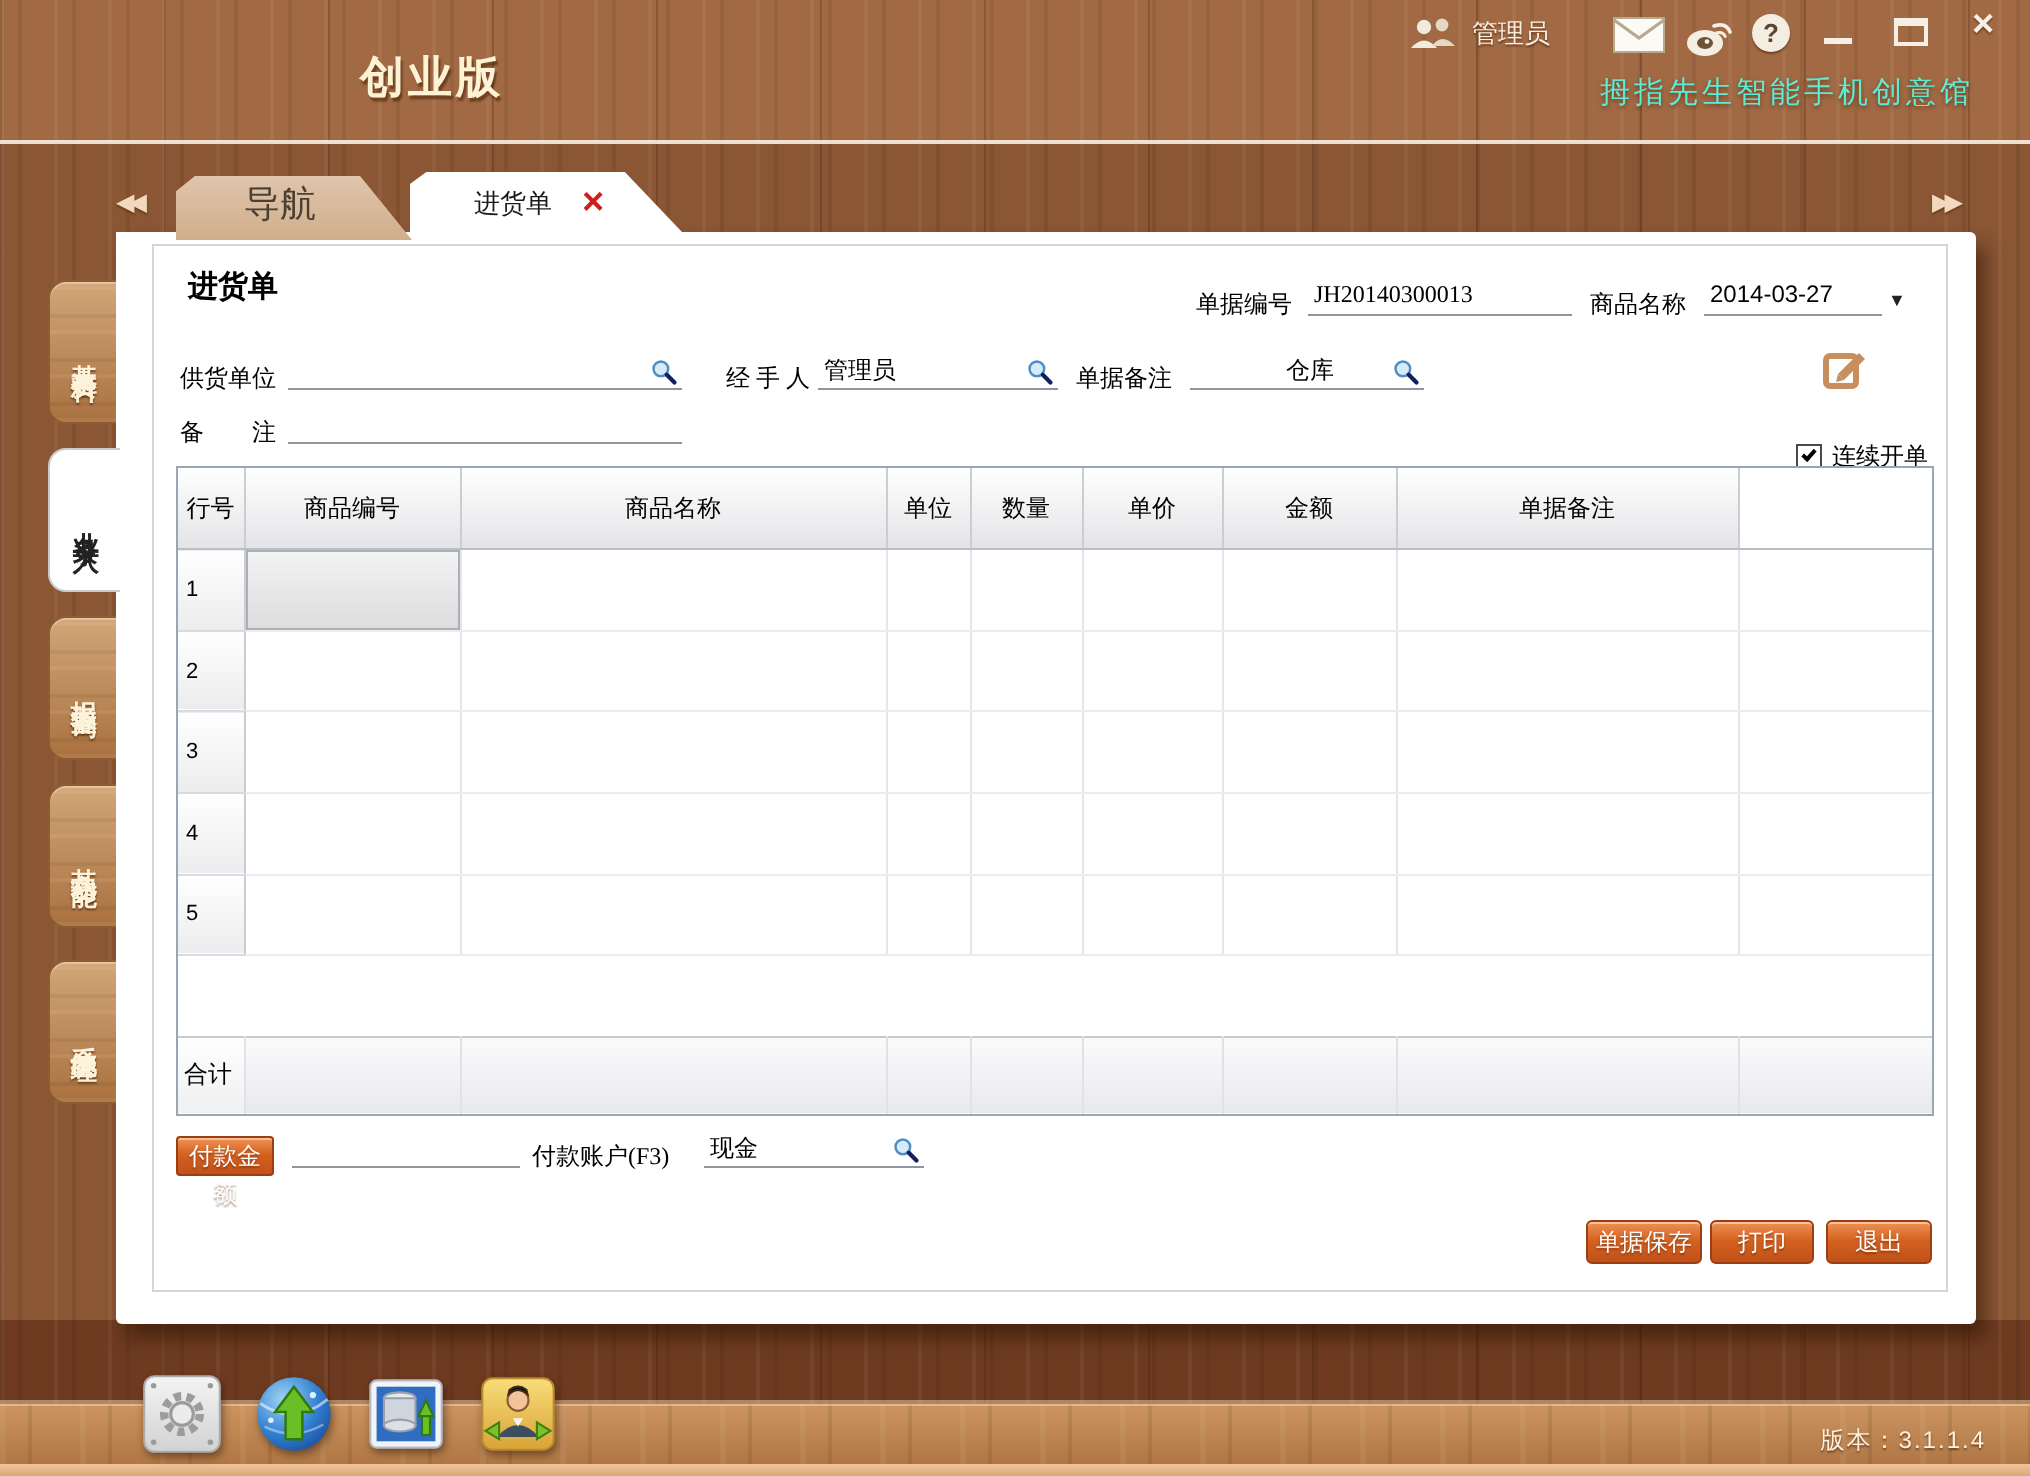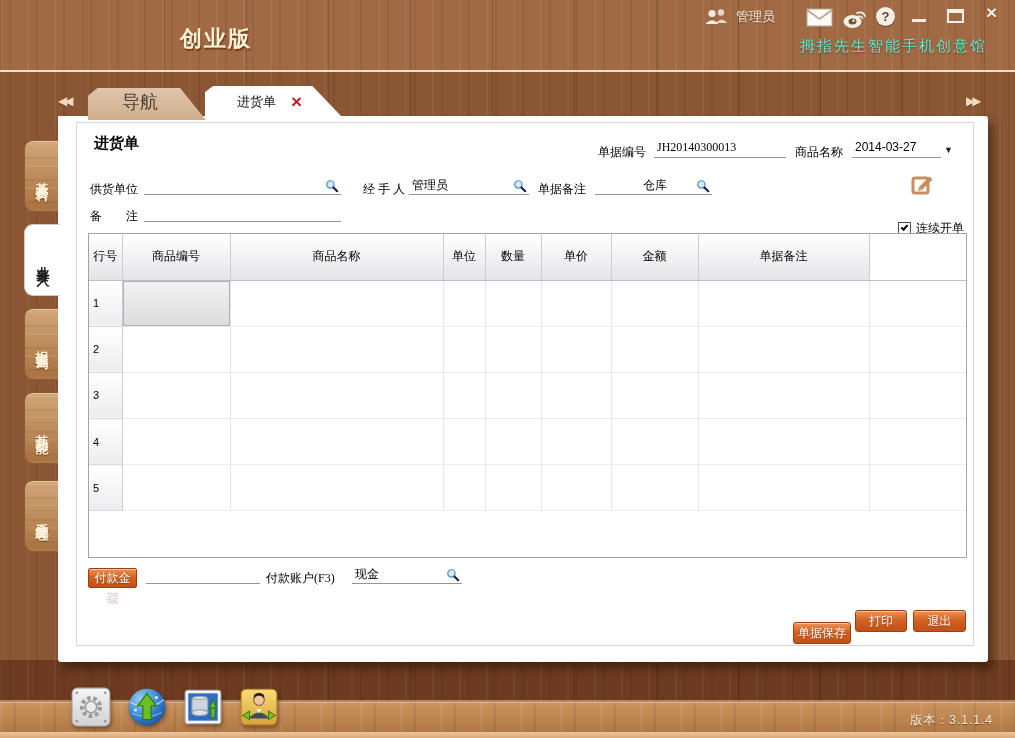--- a/index.html
+++ b/index.html
@@ -105,21 +105,21 @@
   .grid tr.total td { background:linear-gradient(180deg,#fbfbfc,#e9e9ed); border-top:1px solid #c6ccd2; border-right:1px solid #dfe2e6; height:20px; }
   .grid tr.total td.tlabel { padding-left:3px; text-align:left; color:#000; background:linear-gradient(180deg,#ffffff,#f0f0f2); }
   .grid tr.total td.last { border-right:none; }
 
   
   .btn-orange { background:linear-gradient(180deg,#ef9254,#d2601f 48%,#c2511a); border:1px solid #9c3e10; border-radius:3px;
     color:#fff; font-size:12px; text-align:center; box-shadow:inset 0 1px 0 rgba(255,255,255,0.45); cursor:pointer;
     text-shadow:0 1px 1px rgba(90,35,5,0.5); }
   .pay-btn { position:absolute; left:30px; top:452px; width:49px; height:20px; line-height:19px; border-radius:2px; }
   .action-btn { position:absolute; top:494px; height:22px; line-height:21px; }
-  .btn-save { left:735px; width:58px;margin-top:12px; }
+  .btn-save { left:735px; width:58px; }
   .btn-print { left:797px; width:52px; }
   .btn-exit { left:855px; width:53px; }
 
   
   .dock { position:absolute; left:70px; top:686px; display:flex; gap:14px; z-index:3; }
   .dock-icon { width:42px; height:42px; cursor:pointer; filter:drop-shadow(1px 2px 2px rgba(40,15,5,0.5)); }
   .version { position:absolute; right:22px; top:712px; font-size:12px; color:#fdf0dd; text-shadow:0 1px 1px rgba(60,25,5,0.6); letter-spacing:1px; }
 </style>
 </head>
 <body>
@@ -319,20 +319,31 @@
           <td class="data"></td>
               <td class="data"></td>
           <td class="data"></td>
               <td class="data"></td>
           <td class="data"></td>
               <td class="data last"></td>
         </tr>
         <tr class="spacer">
               <td colspan="9"></td>
             </tr>
+        <tr class="total">
+          <td class="tlabel">合计</td>
+          <td></td>
+              <td></td>
+          <td></td>
+              <td></td>
+          <td></td>
+              <td></td>
+          <td></td>
+              <td class="last"></td>
+        </tr>
       </tbody>
         </table>
     </div>
 
     <div class="btn-orange pay-btn">付款金额</div>
     <div class="u-field" style="left:88px; top:450px; width:114px;"></div>
     <div class="lbl" style="left:208px; top:454px;">付款账户(F3)</div>
     <div class="u-field" style="left:294px; top:450px; width:110px;">
       <span>现金</span>
       <svg class="mag" viewBox="0 0 16 16">

